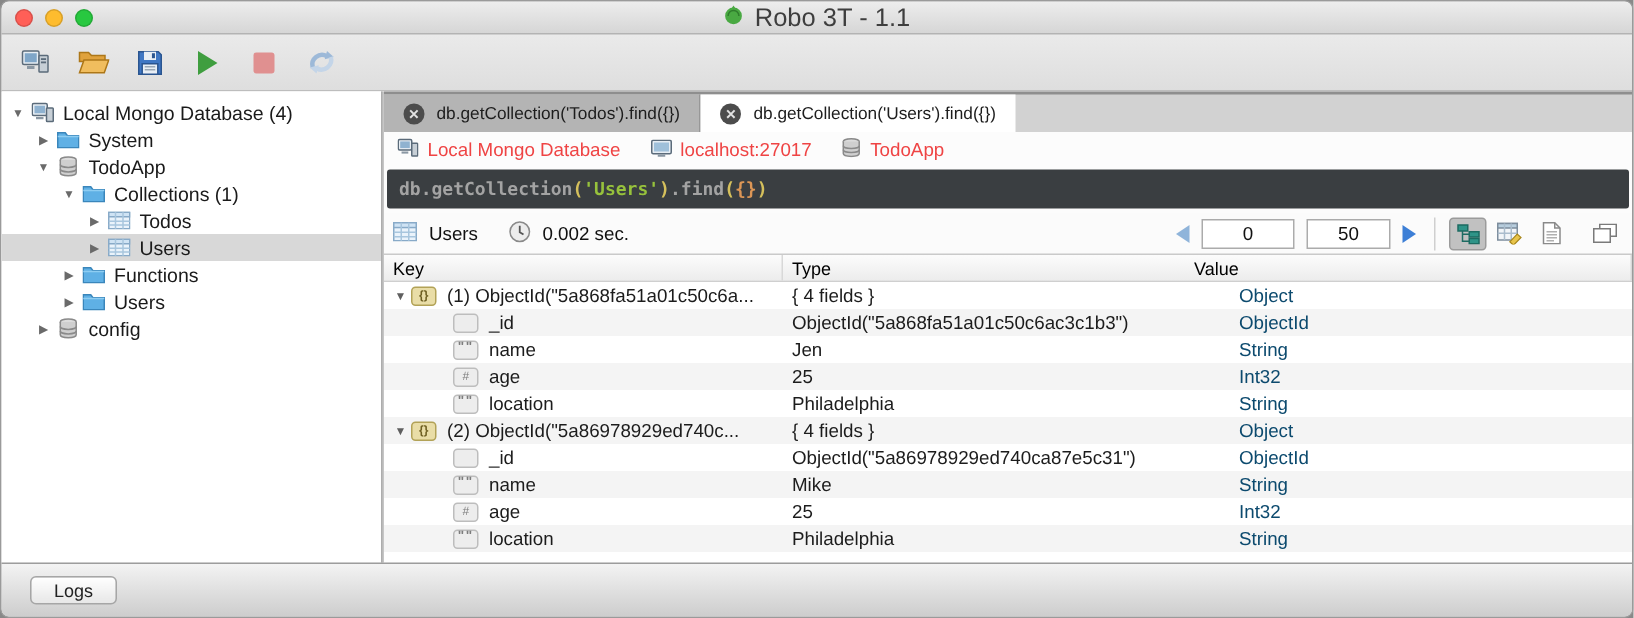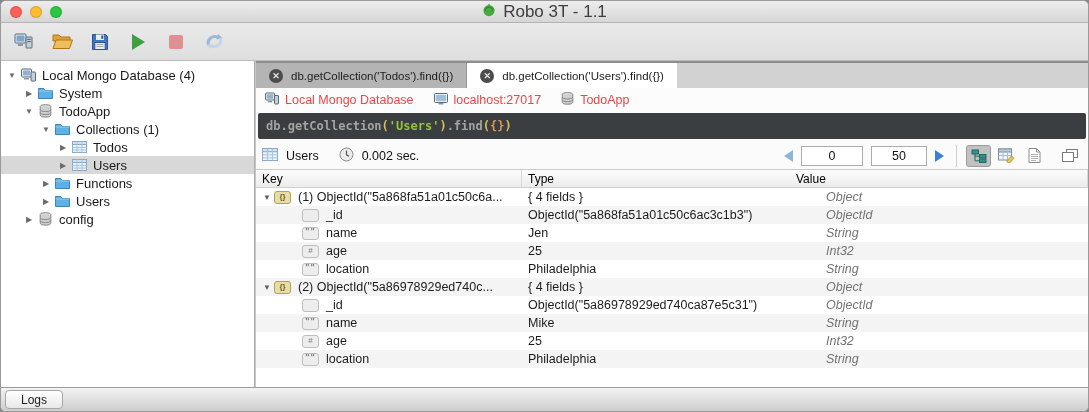--- a/index.html
+++ b/index.html
@@ -72,33 +72,33 @@
 
   
   .grid-header { height:18px; flex:none; display:flex; background:linear-gradient(#fcfcfc,#ececec);
                  border-bottom:1px solid #cfcfcf; font-size:12px; color:#000; }
   .gh-cell { display:flex; align-items:center; padding-left:6px; border-right:1px solid #d8d8d8; }
   .col-key { width:266px; flex:none; } .col-value { width:298px; flex:none; } .col-type { flex:1; }
   .grow { height:18px; flex:none; display:flex; align-items:center; font-size:12.5px; color:#1c1c1c; white-space:nowrap; }
   .grow.alt { background:#f4f4f4; }
   .gcell { display:flex; align-items:center; overflow:hidden; height:100%; }
   .gcell.col-value, .gcell.col-type { padding-left:6px; }
-  .type-text { color:#737373;font-style:italic; }
+  .type-text { color:#0c4a6e; }
   .gexp { width:14px; flex:none; text-align:center; font-size:8px; color:#5f5f5f; margin-left:4px; }
   .gindent { width:46px; flex:none; }
   .kicon { width:17px; height:13px; flex:none; border-radius:3px; margin-right:7px;
            display:flex; align-items:center; justify-content:center; font-size:8px; line-height:1; }
   .kicon.object { background:#e9dda7; border:1px solid #b2a257; color:#6e5f22; font-weight:bold; }
   .kicon.plain  { background:#ededed; border:1px solid #bdbdbd; color:#7c7c7c; }
   .kicon.str { font-size:9px; font-weight:bold; letter-spacing:1px; padding-bottom:4px; }
   .grid-filler { flex:1; background:#fff; }
 
   
-  .statusbar { height:24px; flex:none; background:linear-gradient(#f3f3f3,#cdcdcd);
-               border-top:1px solid #9c9c9c; display:flex; align-items:center; padding-left:4px; }
+  .statusbar { height:36px; flex:none; background:linear-gradient(#f3f3f3,#cdcdcd);
+               border-top:1px solid #9c9c9c; display:flex; align-items:center; padding-left:19px; }
   .logs-btn { height:19px; padding:0 15px; font-size:12px; color:#222;
               background:linear-gradient(#ffffff,#e7e7e7); border:1px solid #a6a6a6; border-radius:4px;
               display:flex; align-items:center; }
 </style>
 </head>
 <body>
 
 <div class="window">
 
   <div class="titlebar">

